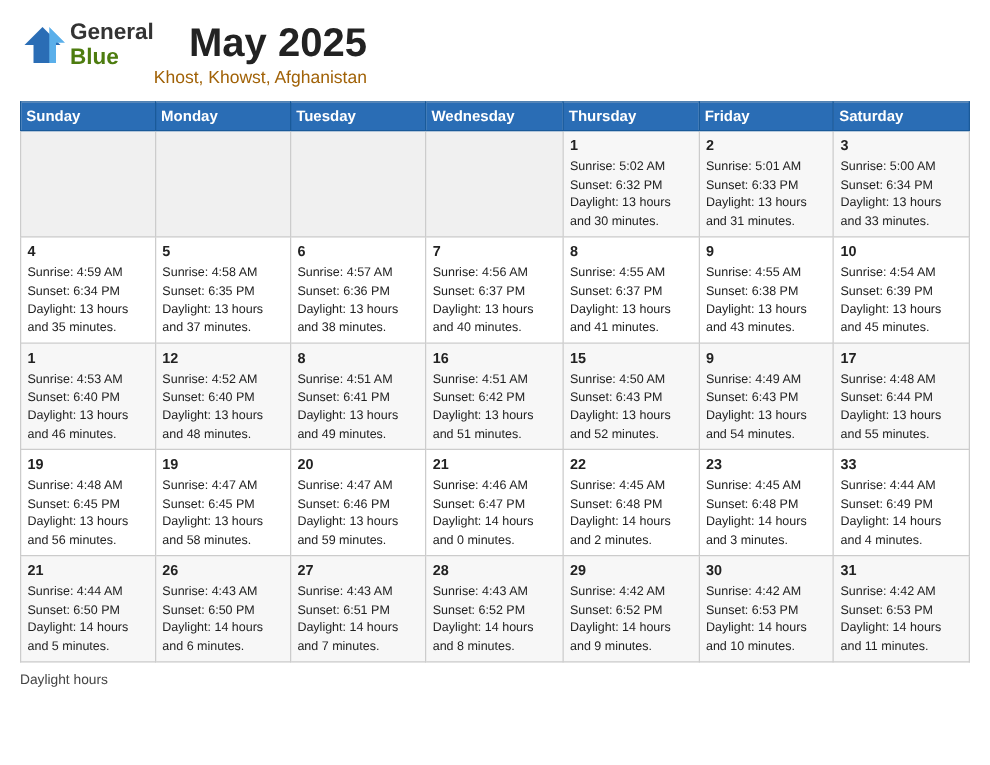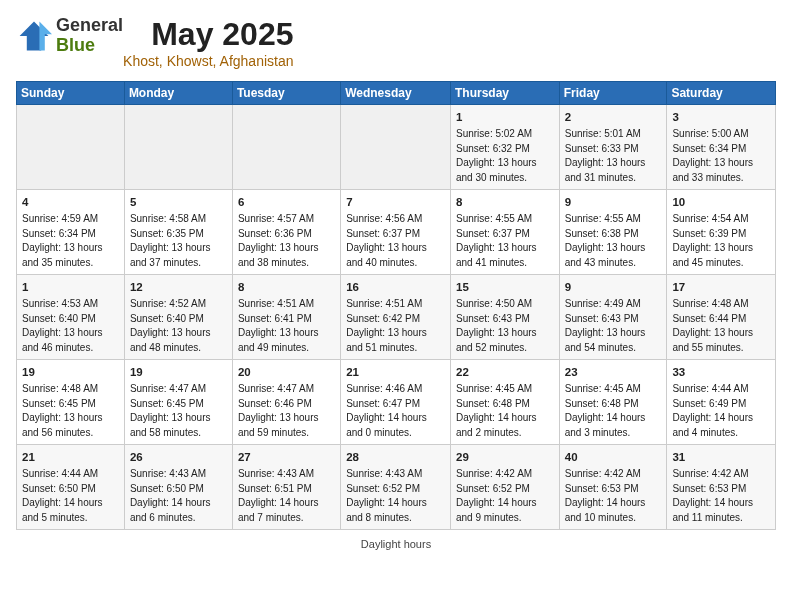--- a/index.html
+++ b/index.html
@@ -88,21 +88,20 @@
       font-size: 10px;
       line-height: 1.45;
     }
     .empty-cell {
       background: #f0f0f0 !important;
     }
     .footer-note {
       margin-top: 8px;
       font-size: 11px;
       color: #444;
-      text-align: center;
     }
   </style>
 </head>
 <body>
 
 <div class="header">
   <div class="logo">
     <svg class="logo-icon" viewBox="0 0 40 40">
       <polygon points="20,4 36,20 28,20 28,36 12,36 12,20 4,20" fill="#2a6db5"></polygon>
       <polygon points="26,4 40,18 32,18 32,36 26,36 26,4" fill="#5aafea"></polygon>
@@ -254,21 +253,21 @@
         </td>
         <td>
           <span class="day-num">28</span>
           <div class="day-info">Sunrise: 4:43 AM<br>Sunset: 6:52 PM<br>Daylight: 14 hours<br>and 8 minutes.</div>
         </td>
         <td>
           <span class="day-num">29</span>
           <div class="day-info">Sunrise: 4:42 AM<br>Sunset: 6:52 PM<br>Daylight: 14 hours<br>and 9 minutes.</div>
         </td>
         <td>
-          <span class="day-num">40</span>
+          <span class="day-num">30</span>
           <div class="day-info">Sunrise: 4:42 AM<br>Sunset: 6:53 PM<br>Daylight: 14 hours<br>and 10 minutes.</div>
         </td>
         <td>
           <span class="day-num">31</span>
           <div class="day-info">Sunrise: 4:42 AM<br>Sunset: 6:53 PM<br>Daylight: 14 hours<br>and 11 minutes.</div>
         </td>
       </tr>
     </tbody>
 </table>
 

